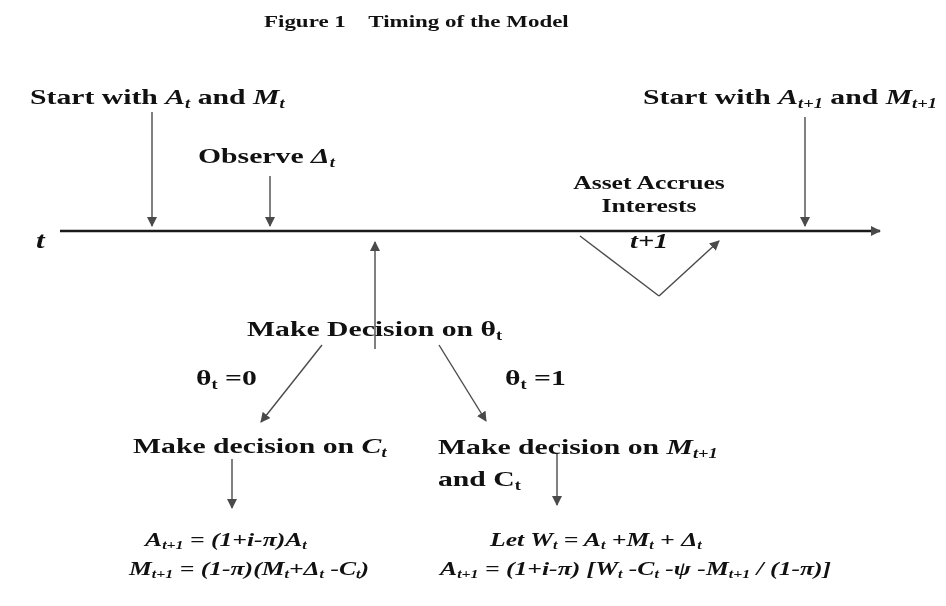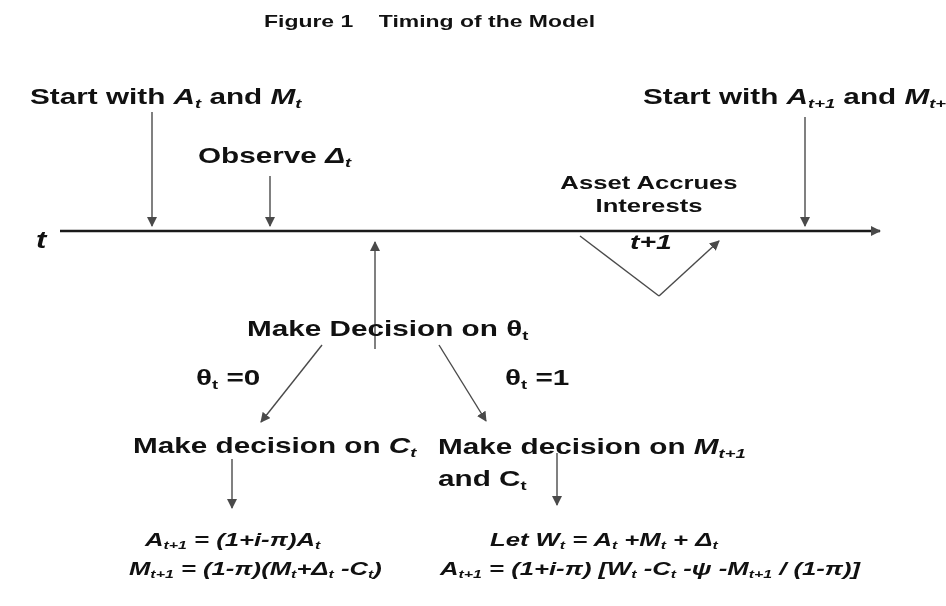--- a/index.html
+++ b/index.html
@@ -1,19 +1,19 @@
 <!DOCTYPE html>
 <html style="--c-background: #ffffff; --c-text: #111111; --c-line: #4a4a4a; --c-axis: #1a1a1a;"><head>
 <meta charset="utf-8">
 <style>
   html,body{margin:0;padding:0;background:var(--c-background,#fff);}
   #canvas{
     position:relative;width:946px;height:606px;overflow:hidden;
     background:var(--c-background,#fff);
-    font-family:Liberation Sans, sans-serif;
+    font-family:Liberation Serif, serif;
     color:var(--c-text,#111);
   }
   #arrows{position:absolute;left:0;top:0;width:946px;height:606px;pointer-events:none;}
   #arrows line{stroke:var(--c-line,#444);stroke-width:1.4;fill:none;}
   #arrows line.axis{stroke:var(--c-axis,#1a1a1a);stroke-width:2.4;}
   #ah path{fill:var(--c-line,#444);stroke:none;}
   .lbl{
     position:absolute;font-weight:bold;line-height:1.12;white-space:nowrap;
     transform:scaleX(1.35);transform-origin:0 0;
   }

